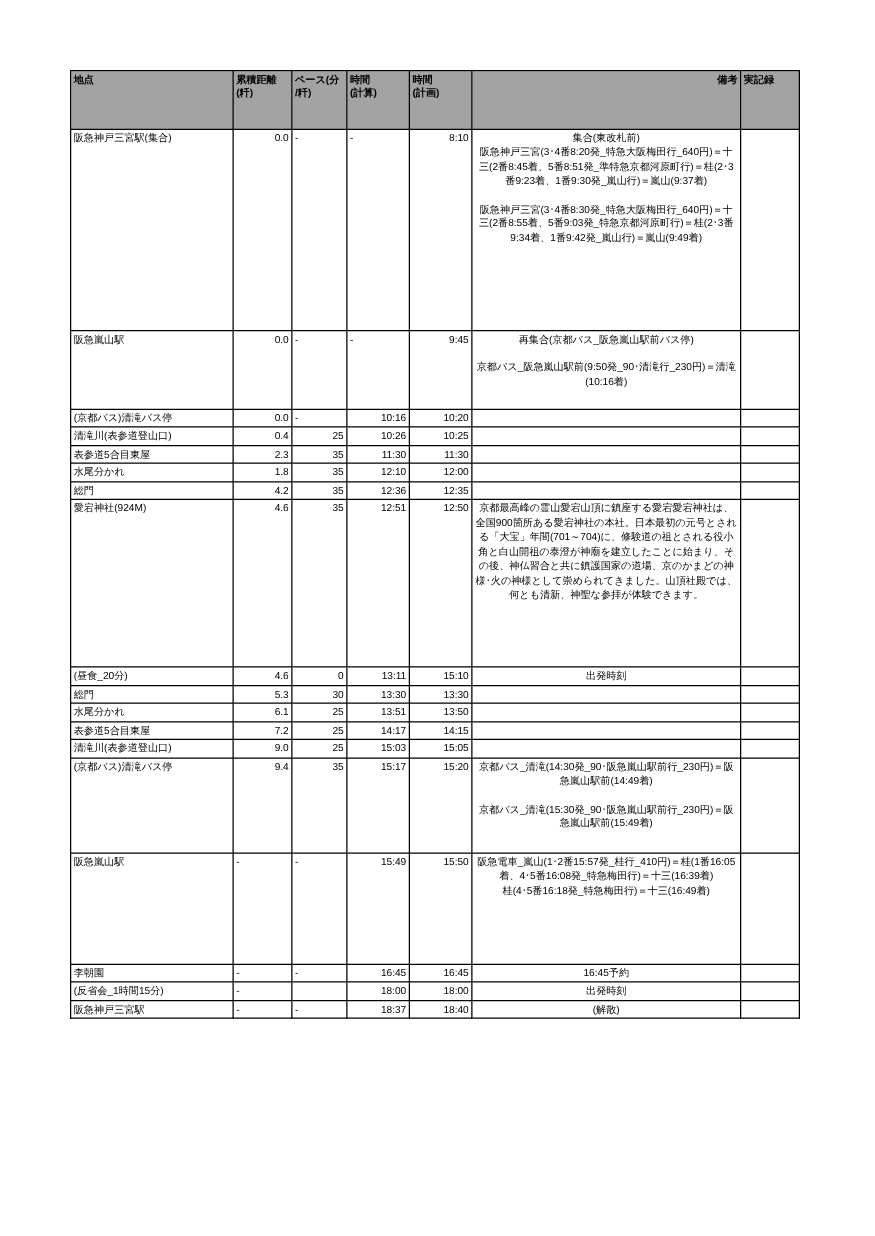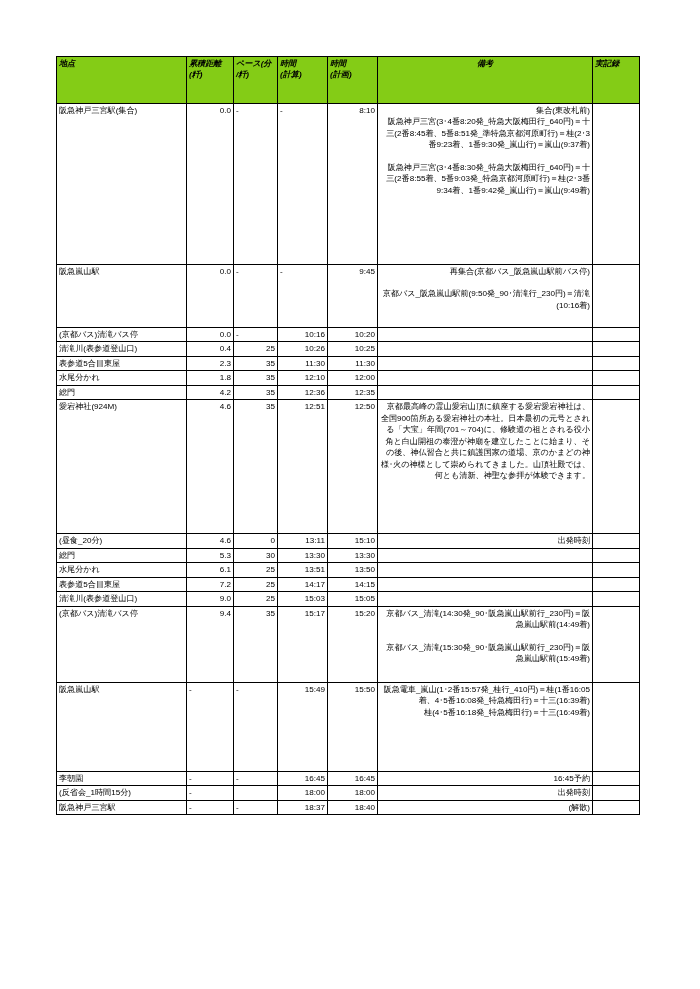--- a/index.html
+++ b/index.html
@@ -39,42 +39,41 @@
 
   table.itinerary th,
   table.itinerary td {
     border: 1px solid #000000;
     padding: 1px 2px 1px 2px;
     vertical-align: top;
     word-break: break-all;
     overflow-wrap: anywhere;
   }
   table.itinerary thead th {
-    background: #84cc16;
+    background: #a3a3a3;
     font-weight: bold;
     text-align: left;
     vertical-align: top;
     height: 44px;
-    font-style: italic;
   }
   table.itinerary thead th.center {
-    text-align: center;
+    text-align: right;
   }
   td.num {
     text-align: right;
     padding-right: 3px;
   }
   td.dash {
     text-align: left;
   }
   td.point {
     text-align: left;
   }
   td.remarks {
-    text-align: right;
+    text-align: center;
   }
   td.actual {
     text-align: left;
   }
   .blankline {
     display: block;
     height: 11px;
   }
   .rowline { display: block; }
 </style>

